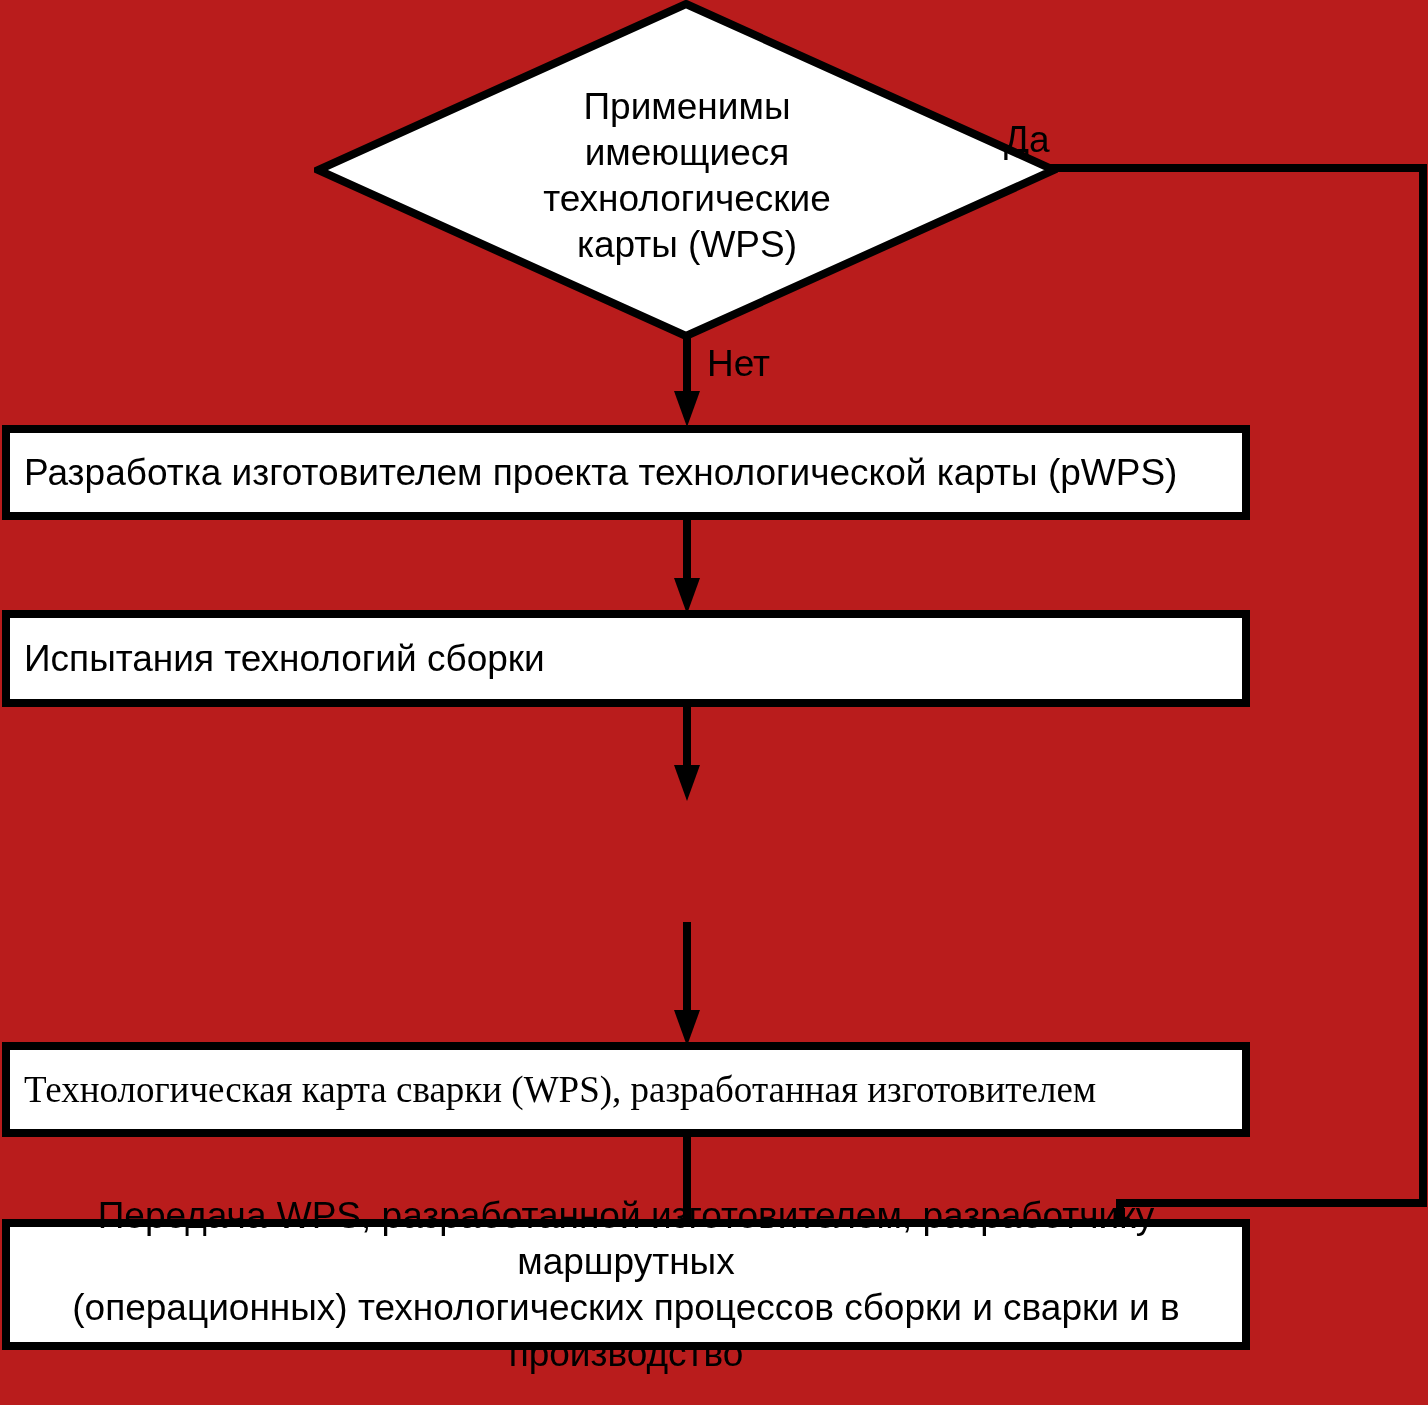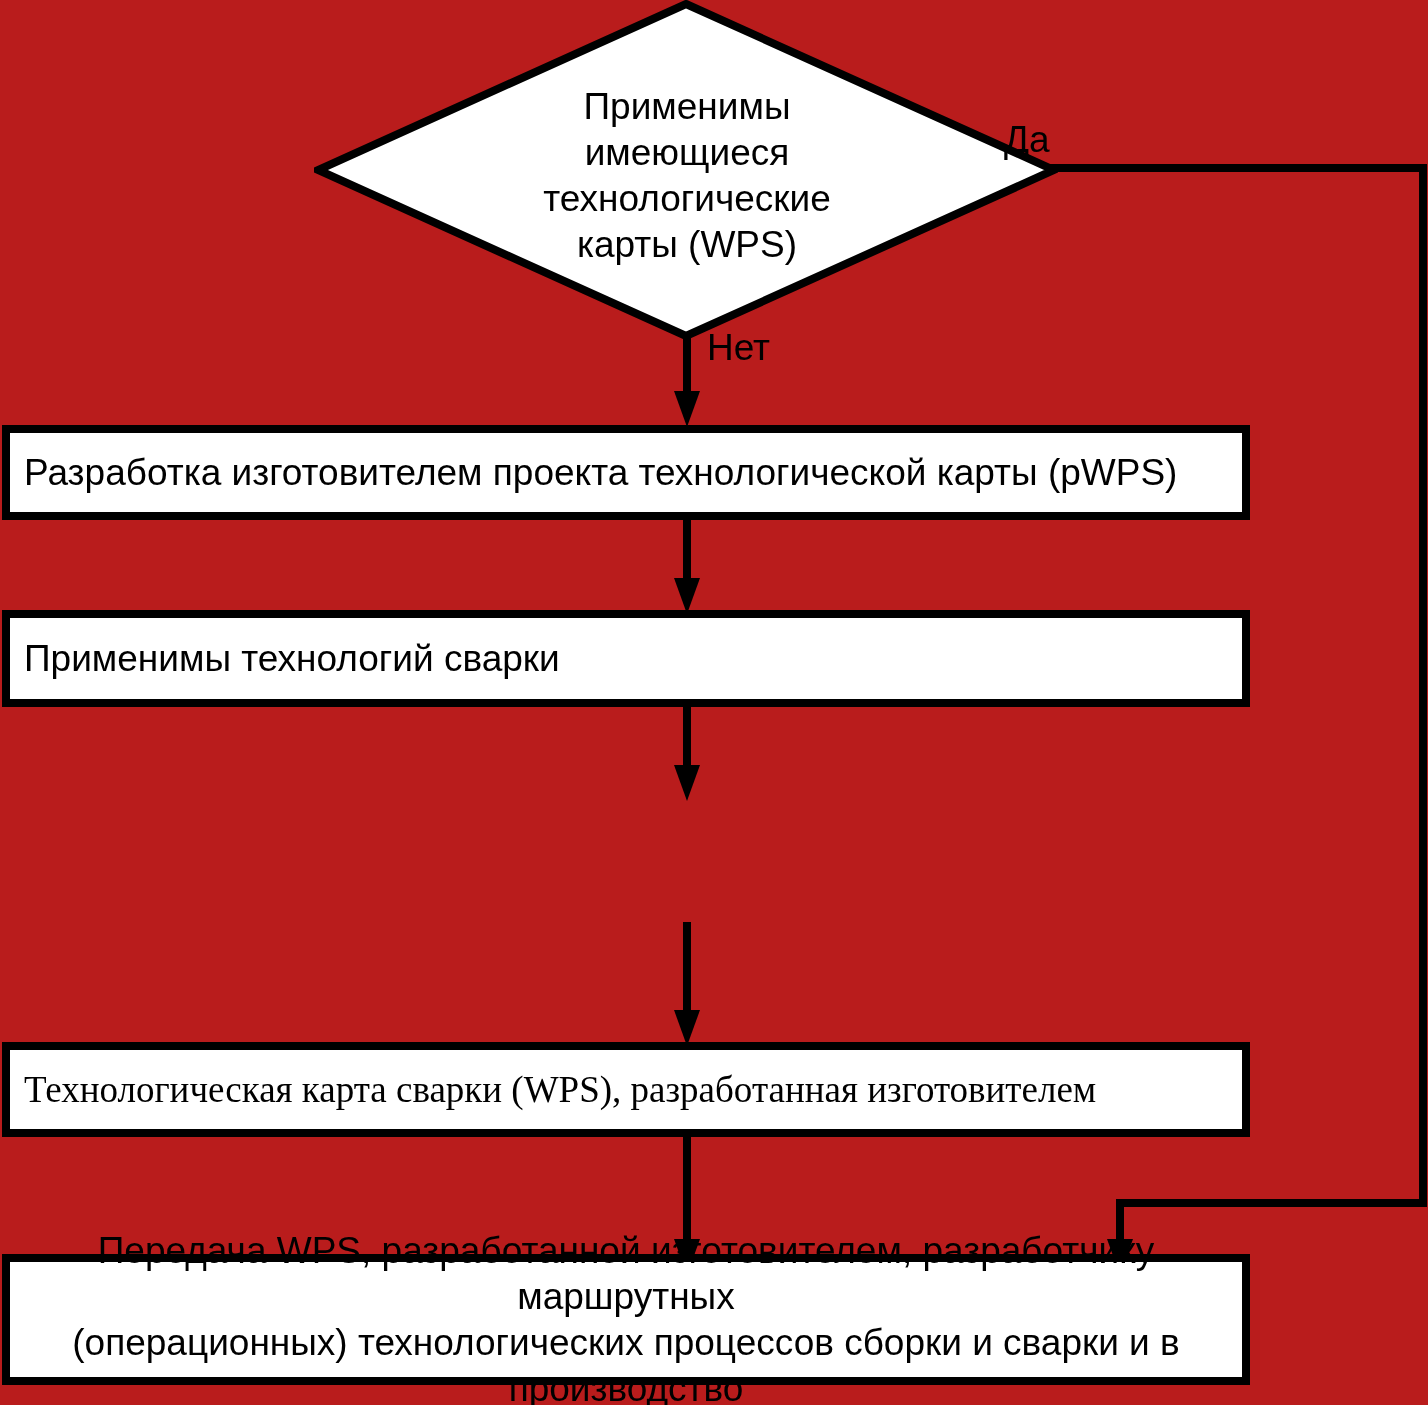--- a/index.html
+++ b/index.html
@@ -52,21 +52,21 @@
     text-align: center;
     font-size: 37px;
     line-height: 46px;
     white-space: pre-line;
     padding: 0 14px;
   }
   .box-1 { top: 425px;  height: 95px;  }
   .box-2 { top: 610px;  height: 97px;  }
   .box-3 { top: 797px;  height: 129px; }
   .box-4 { top: 1042px; height: 95px; font-family: Liberation Serif, serif;  }
-  .box-5 { top: 1254px; height: 131px; }
+  .box-5 { top: 1219px; height: 131px; }
   .line {
     position: absolute;
     background: #000000;
   }
   .arrowhead {
     position: absolute;
     width: 0;
     height: 0;
     border-left: 13px solid transparent;
     border-right: 13px solid transparent;
@@ -80,21 +80,21 @@
 
   <svg class="diamond-svg" viewBox="0 0 744 340">
     <polygon points="372,4 740,170 372,336 4,170" fill="#ffffff" stroke="#000000" stroke-width="8" stroke-linejoin="miter"></polygon>
   </svg>
   <div class="diamond-text">Применимы
 имеющиеся
 технологические
 карты (WPS)</div>
 
   <div class="flow-label" style="left:1004px; top:120px;text-align:center;">Да</div>
-  <div class="flow-label" style="left:707px; top:328px;">Нет</div>
+  <div class="flow-label" style="left:707px; top:344px;">Нет</div>
 
   <div class="line" style="left:1050px; top:164px; width:377px; height:8px;"></div>
   <div class="line" style="left:1419px; top:164px; width:8px; height:1043px;"></div>
   <div class="line" style="left:1116px; top:1199px; width:311px; height:8px;"></div>
   <div class="line" style="left:1116px; top:1199px; width:8px; height:42px;"></div>
   <div class="arrowhead" style="left:1107px; top:1239px;"></div>
 
   <div class="line" style="left:683px; top:332px; width:8px; height:62px;"></div>
   <div class="arrowhead" style="left:674px; top:391px;"></div>
 
@@ -107,21 +107,21 @@
   <div class="line" style="left:683px; top:922px; width:8px; height:90px;"></div>
   <div class="arrowhead" style="left:674px; top:1010px;"></div>
 
   <div class="line" style="left:683px; top:1133px; width:8px; height:108px;"></div>
   <div class="arrowhead" style="left:674px; top:1239px;"></div>
 
   <div class="box box-1">
     <span>Разработка изготовителем проекта технологической карты (pWPS)</span>
   </div>
   <div class="box box-2">
-    <span>Применимы технологий сварки</span>
+    <span>Испытания технологий сборки</span>
   </div>
   <div class="box box-4">
     <span>Технологическая карта сварки (WPS), разработанная изготовителем</span>
   </div>
   <div class="box box-5">
     <span>Передача WPS, разработанной изготовителем, разработчику маршрутных
 (операционных) технологических процессов сборки и сварки и в производство</span>
   </div>
 
 </div>

